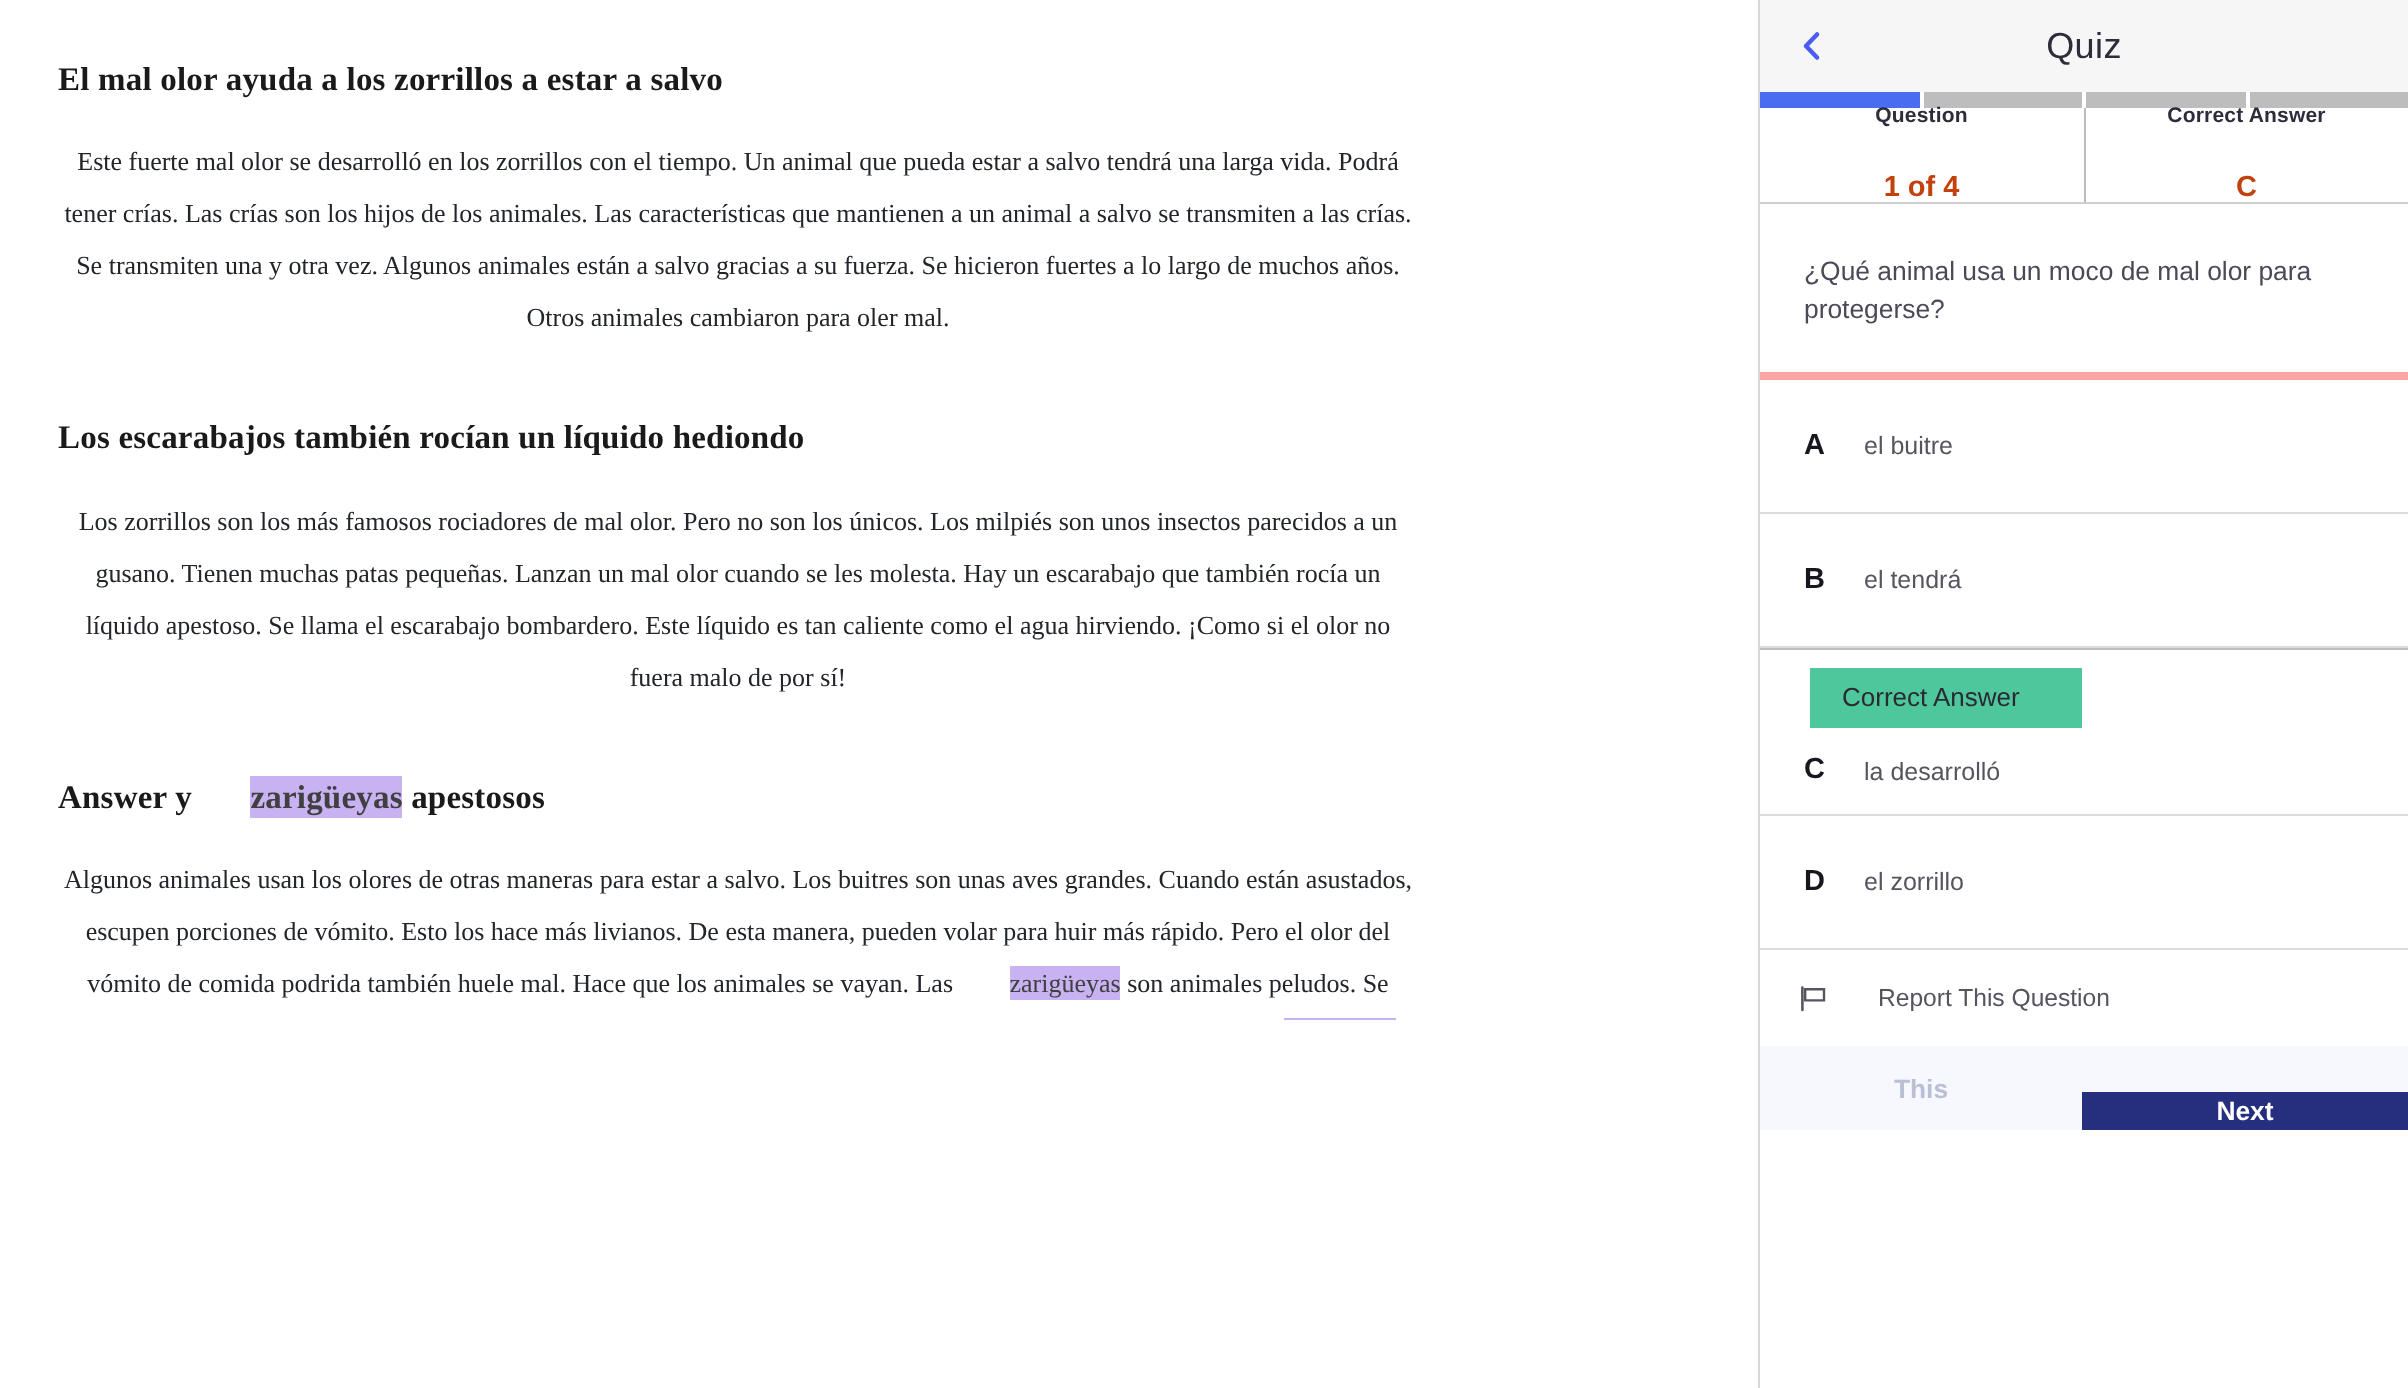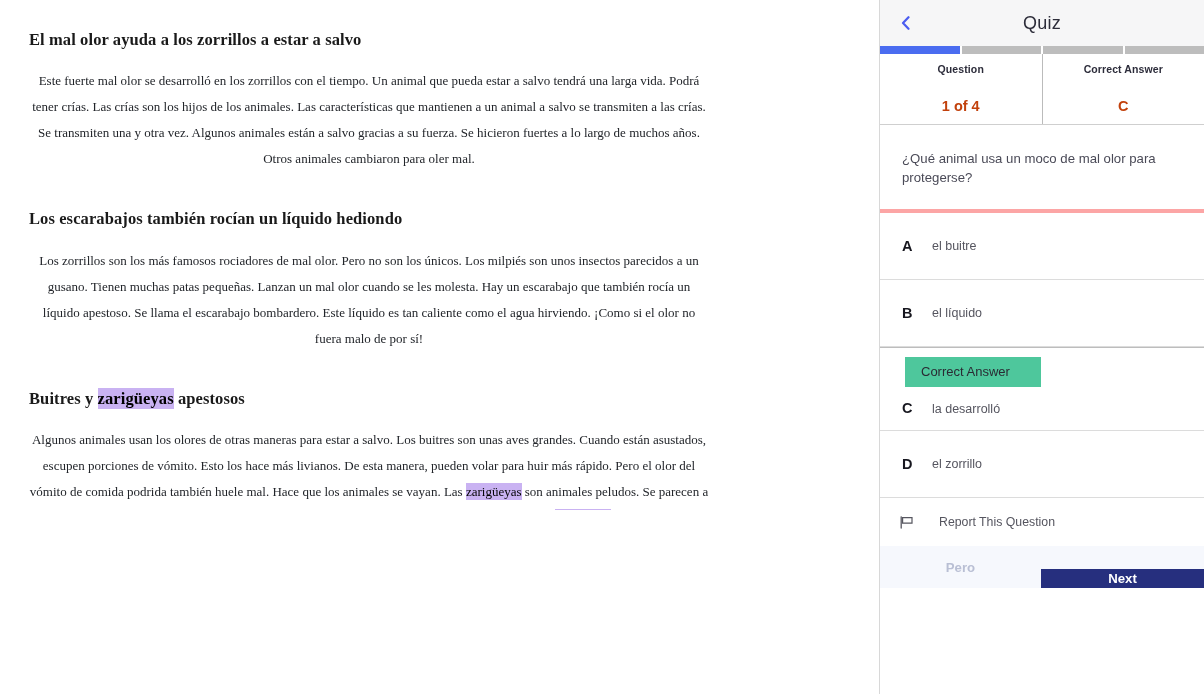--- a/index.html
+++ b/index.html
@@ -44,23 +44,24 @@
     color: #22252a;
     line-height: 26px;
     text-align: center;
   }
 
   .sec-gap-a { height: 17px; }
   .sec-gap-b { height: 36px; }
 
   mark.hl {
     background: #c9b2f2;
-    color: #000000;
+    color: #404040;
     padding: 1px 0;
     border-radius: 0;
+    margin-left: 25px;
   }
 
   
   .quiz {
     position: absolute;
     left: 879px; top: 0;
     width: 325px;
     height: 694px;
     background: #ffffff;
     border-left: 1px solid #d8d8d8;
@@ -99,21 +100,21 @@
     height: 8px;
     gap: 2px;
     flex: 0 0 auto;
     background: #ffffff;
   }
   .progress .seg { flex: 1 1 0; background: #bdbdbd; }
   .progress .seg.done { background: #4a6cf0; }
 
   .meta-row {
     display: flex;
-    height: 71px;
+    height: 48px;
     border-bottom: 1px solid #cfcfcf;
     flex: 0 0 auto;
     background: #ffffff;
   }
   .meta-cell {
     flex: 1 1 0;
     display: flex;
     flex-direction: column;
     align-items: center;
     justify-content: center;
@@ -238,21 +239,21 @@
     <p class="sec-body">Este fuerte mal olor se desarrolló en los zorrillos con el tiempo. Un animal que pueda estar a salvo tendrá una larga vida. Podrá tener crías. Las crías son los hijos de los animales. Las características que mantienen a un animal a salvo se transmiten a las crías. Se transmiten una y otra vez. Algunos animales están a salvo gracias a su fuerza. Se hicieron fuertes a lo largo de muchos años. Otros animales cambiaron para oler mal.</p>
 
     <div class="sec-gap-b"></div>
 
     <h2 class="sec-heading">Los escarabajos también rocían un líquido hediondo</h2>
     <div class="sec-gap-a"></div>
     <p class="sec-body">Los zorrillos son los más famosos rociadores de mal olor. Pero no son los únicos. Los milpiés son unos insectos parecidos a un gusano. Tienen muchas patas pequeñas. Lanzan un mal olor cuando se les molesta. Hay un escarabajo que también rocía un líquido apestoso. Se llama el escarabajo bombardero. Este líquido es tan caliente como el agua hirviendo. ¡Como si el olor no fuera malo de por sí!</p>
 
     <div class="sec-gap-b"></div>
 
-    <h2 class="sec-heading"><span>Buitres y </span><mark class="hl">zarigüeyas</mark><span> apestosos</span></h2>
+    <h2 class="sec-heading"><span>Answer y </span><mark class="hl">zarigüeyas</mark><span> apestosos</span></h2>
     <div class="sec-gap-a"></div>
     <p class="sec-body"><span>Algunos animales usan los olores de otras maneras para estar a salvo. Los buitres son unas aves grandes. Cuando están asustados, escupen porciones de vómito. Esto los hace más livianos. De esta manera, pueden volar para huir más rápido. Pero el olor del vómito de comida podrida también huele mal. Hace que los animales se vayan. Las </span><mark class="hl">zarigüeyas</mark><span> son animales peludos. Se parecen a una rata. Son famosas por hacerse las muertas. Esto lo hacen hasta que sus depredadores se van. Las </span><mark class="hl">zarigüeyas</mark><span> también producen un moco que huele mal. Lo expulsan de su cuerpo. Este moco las ayuda a oler como un animal muerto.</span></p>
 
   </div>
 </div>
 
 <div class="quiz">
 
   <div class="quiz-header">
     <div class="back-chevron">
@@ -287,21 +288,21 @@
 
   <div class="answers">
 
     <div class="answer-row">
       <span class="answer-letter">A</span>
       <span class="answer-text">el buitre</span>
     </div>
 
     <div class="answer-row">
       <span class="answer-letter">B</span>
-      <span class="answer-text">el líquido</span>
+      <span class="answer-text">el tendrá</span>
     </div>
 
     <div class="answer-row correct">
       <div class="correct-badge">Correct Answer</div>
       <span class="answer-letter">C</span>
       <span class="answer-text">la desarrolló</span>
     </div>
 
     <div class="answer-row">
       <span class="answer-letter">D</span>
@@ -314,19 +315,19 @@
     <span class="flag-icon">
       <svg width="14" height="13" viewBox="0 0 14 13" aria-hidden="true">
         <path d="M1.2 0.8 L1.2 12" stroke="#56565f" stroke-width="1.3" stroke-linecap="round" fill="none"></path>
         <path d="M2.6 1.6 L12 1.6 L12 7.2 L2.6 7.2 Z" stroke="#56565f" stroke-width="1.2" fill="none"></path>
       </svg>
     </span>
     <span class="report-label">Report This Question</span>
   </div>
 
   <div class="button-row">
-    <button class="btn btn-back">Pero</button>
+    <button class="btn btn-back">This</button>
     <button class="btn btn-next">Next</button>
   </div>
 
   <div class="quiz-tail"></div>
 
 </div>
 
 </body></html>

